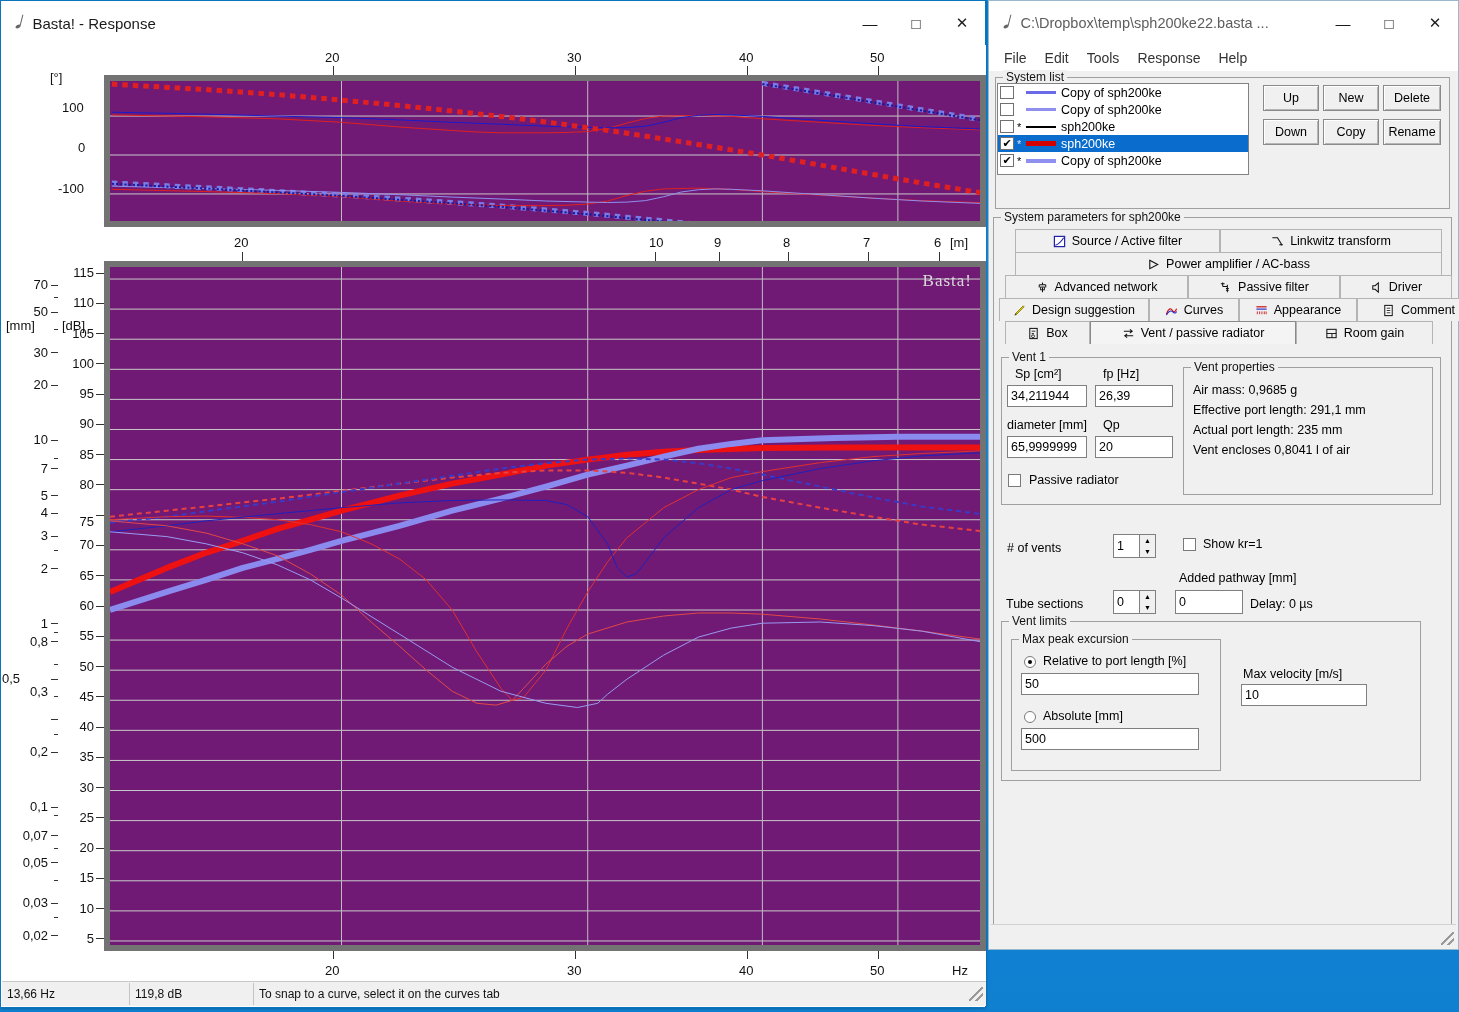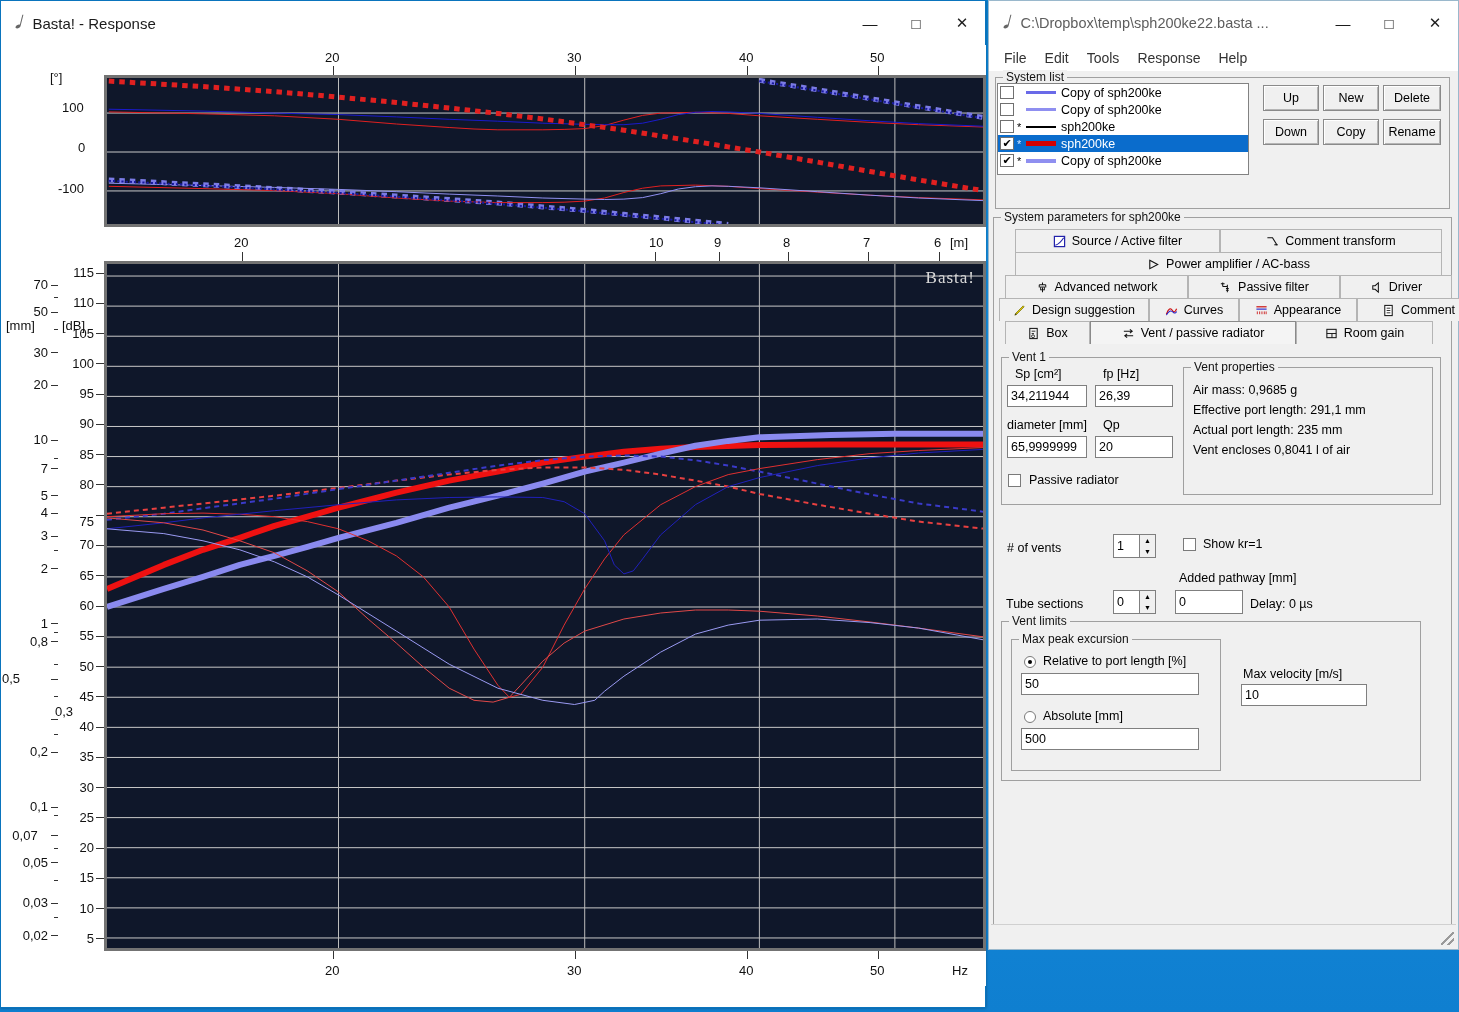--- a/index.html
+++ b/index.html
@@ -23,21 +23,21 @@
      font-style:italic;font-weight:bold;}
   #basta-titlebar .ttxt{margin-left:12px;font-size:15px;color:#1b1b1b;}
   .winbtns{position:absolute;right:0;top:0;height:44px;display:flex;}
   .winbtn{width:46px;height:44px;display:flex;align-items:center;justify-content:center;
      font-size:15px;color:#1b1b1b;cursor:default;}
 
   #basta-body{position:absolute;left:1px;top:44px;width:984px;height:941px;background:#fff;}
 
   
   .chartpane{position:absolute;background:#ffffff;}
-  .plotbox{position:absolute;border:3px solid #737373;box-sizing:border-box;background:#0f172a;overflow:hidden;}
+  .plotbox{position:absolute;border:6px solid #737373;box-sizing:border-box;background:#701a75;overflow:hidden;}
   .axlabel{position:absolute;font-size:13px;color:#111;font-family:"Liberation Sans",sans-serif;
      white-space:nowrap;}
   .tickmark{position:absolute;background:#333;}
 
   #watermark{position:absolute;right:8px;top:4px;font-size:17px;color:#d8d8d8;
      font-family:"Liberation Serif",serif;letter-spacing:1px;}
 
   
   #basta-status{position:absolute;left:1px;bottom:1px;width:984px;height:24px;
      background:#f0f0f0;border-top:1px solid #c8c8c8;display:flex;align-items:center;}
@@ -212,27 +212,27 @@
           <div class="axlabel" style="left: 0px; top: 293.359px; width: 46px; text-align: right;">3</div>
           <div class="tickmark" style="left: 49px; top: 300.859px; width: 7px; height: 1px;"></div>
           <div class="axlabel" style="left: 0px; top: 325.672px; width: 46px; text-align: right;">2</div>
           <div class="tickmark" style="left: 49px; top: 333.172px; width: 7px; height: 1px;"></div>
           <div class="axlabel" style="left: 0px; top: 380.91px; width: 46px; text-align: right;">1</div>
           <div class="tickmark" style="left: 49px; top: 388.41px; width: 7px; height: 1px;"></div>
           <div class="axlabel" style="left: 0px; top: 398.693px; width: 46px; text-align: right;">0,8</div>
           <div class="tickmark" style="left: 49px; top: 406.193px; width: 7px; height: 1px;"></div>
           <div class="axlabel" style="left: 0px; top: 436.149px; width: 46px; text-align: left;">0,5</div>
           <div class="tickmark" style="left: 49px; top: 443.649px; width: 7px; height: 1px;"></div>
-          <div class="axlabel" style="left: 0px; top: 469px; width: 46px; text-align: right; padding-left: 25px;">0,3</div>
+          <div class="axlabel" style="left: 0px; top: 449px; width: 46px; text-align: right;">0,3</div>
           <div class="tickmark" style="left: 49px; top: 484.358px; width: 7px; height: 1px;"></div>
           <div class="axlabel" style="left: 0px; top: 509.17px; width: 46px; text-align: right;">0,2</div>
           <div class="tickmark" style="left: 49px; top: 516.67px; width: 7px; height: 1px;"></div>
           <div class="axlabel" style="left: 0px; top: 564.409px; width: 46px; text-align: right;">0,1</div>
           <div class="tickmark" style="left: 49px; top: 571.909px; width: 7px; height: 1px;"></div>
-          <div class="axlabel" style="left: 0px; top: 592.833px; width: 46px; text-align: center;">0,07</div>
+          <div class="axlabel" style="left: 0px; top: 592.833px; width: 46px; text-align: right;">0,07</div>
           <div class="tickmark" style="left: 49px; top: 600.333px; width: 7px; height: 1px;"></div>
           <div class="axlabel" style="left: 0px; top: 619.648px; width: 46px; text-align: right;">0,05</div>
           <div class="tickmark" style="left: 49px; top: 627.148px; width: 7px; height: 1px;"></div>
           <div class="axlabel" style="left: 0px; top: 660.357px; width: 46px; text-align: right;">0,03</div>
           <div class="tickmark" style="left: 49px; top: 667.857px; width: 7px; height: 1px;"></div>
           <div class="axlabel" style="left: 0px; top: 692.669px; width: 46px; text-align: right;">0,02</div>
           <div class="tickmark" style="left: 49px; top: 700.169px; width: 7px; height: 1px;"></div>
           <div class="tickmark" style="left: 52px; top: 62.1213px; width: 4px; height: 1px;"></div>
           <div class="tickmark" style="left: 52px; top: 94.4339px; width: 4px; height: 1px;"></div>
           <div class="tickmark" style="left: 52px; top: 429.119px; width: 4px; height: 1px;"></div>
@@ -342,20 +342,26 @@
       <div class="tickmark" style="left:876px;top:716px;width:1px;height:8px;"></div>
     </div>
 
     <div class="axlabel" style="position:absolute;left:323px;top:918px;">20</div>
     <div class="axlabel" style="position:absolute;left:565px;top:918px;">30</div>
     <div class="axlabel" style="position:absolute;left:737px;top:918px;">40</div>
     <div class="axlabel" style="position:absolute;left:868px;top:918px;">50</div>
     <div class="axlabel" style="position:absolute;left:950px;top:918px;">Hz</div>
   </div>
 
+  <div id="basta-status">
+    <div class="statcell" id="stat1">13,66 Hz</div>
+    <div class="statcell" id="stat2">119,8 dB</div>
+    <div class="statcell" id="stat3">To snap to a curve, select it on the curves tab</div>
+    <div id="grip"></div>
+  </div>
 </div>
 
 <div id="win-main">
 
   <div id="main-titlebar">
     <span class="tico">𝅘𝅥</span>
     <span class="ttxt">C:\Dropbox\temp\sph200ke22.basta ...</span>
     <div class="winbtns">
       <div class="winbtn">—</div>
       <div class="winbtn">□</div>
@@ -426,21 +432,21 @@
           <rect x="1.5" y="1.5" width="11" height="11" fill="#fff" stroke="#2222aa" stroke-width="1.3"></rect>
           <path d="M2.5 11 Q7 10 11.5 3" fill="none" stroke="#2222aa" stroke-width="1.2"></path>
         </svg>
         <span>Source / Active filter</span>
       </div>
       <div class="tab" style="width:222px;">
         <svg class="tabico" viewBox="0 0 14 14">
           <path d="M1.5 3 L7 3 L12 11" fill="none" stroke="#111" stroke-width="1.2"></path>
           <path d="M9 10.5 L12.5 10.5" stroke="#111" stroke-width="1.2"></path>
         </svg>
-        <span>Comment transform</span>
+        <span>Linkwitz transform</span>
       </div>
     </div>
 
     <div class="tabrow" style="left:24px;top:181px;">
       <div class="tab" style="width:427px;">
         <svg class="tabico" viewBox="0 0 14 14">
           <path d="M3 2.5 L11.5 7 L3 11.5 Z" fill="none" stroke="#111" stroke-width="1.2"></path>
         </svg>
         <span>Power amplifier / AC-bass</span>
       </div>

